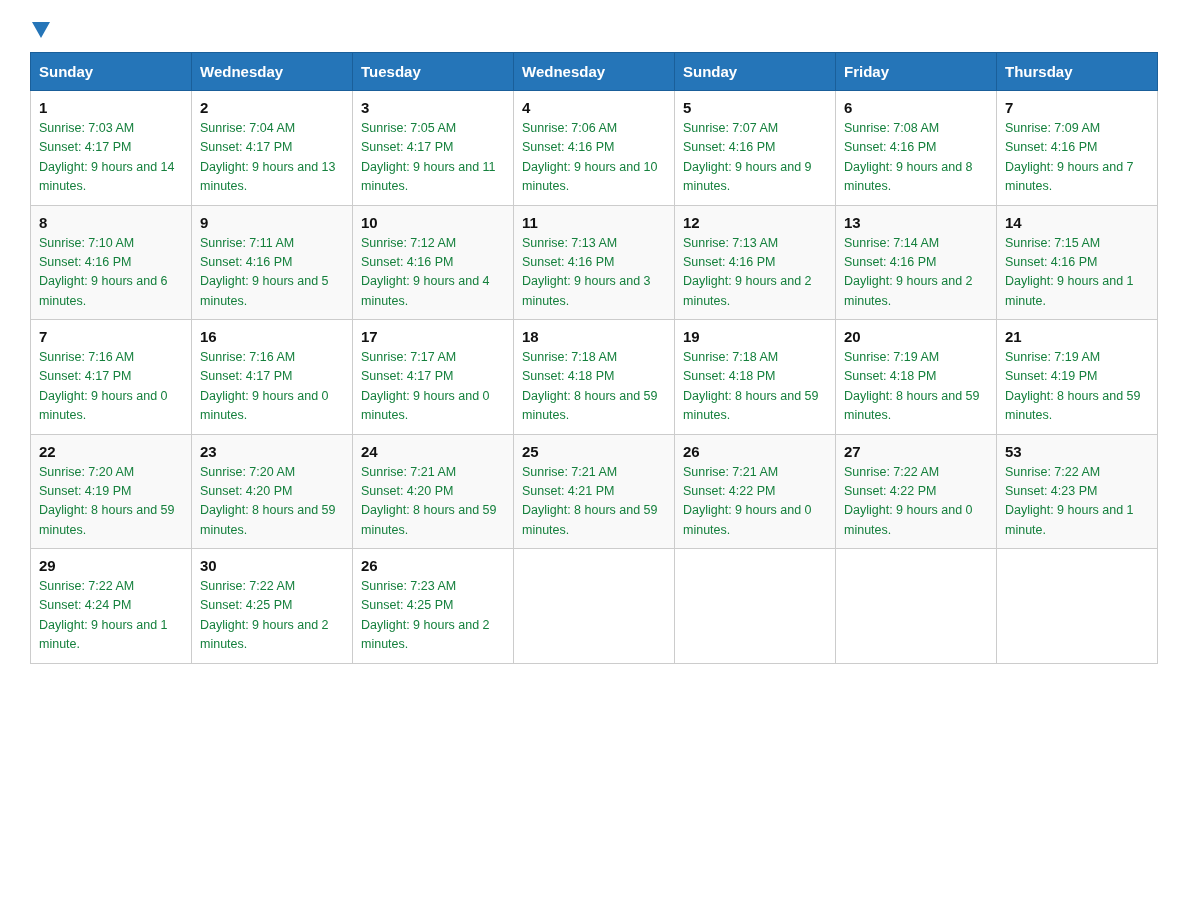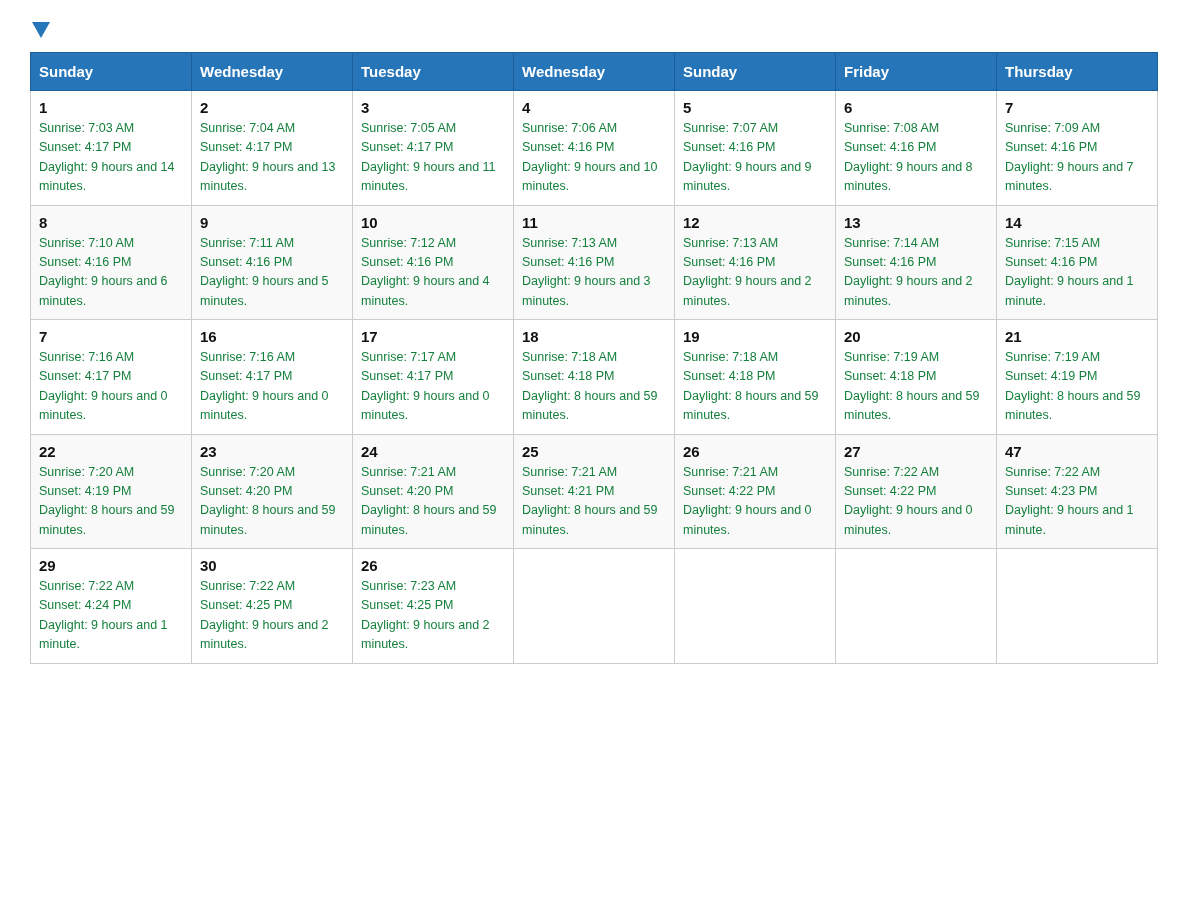--- a/index.html
+++ b/index.html
@@ -236,21 +236,21 @@
       </td>
         <td>
         <div class="day-num">26</div>
         <div class="day-info">Sunrise: 7:21 AM<br>Sunset: 4:22 PM<br>Daylight: 9 hours and 0 minutes.</div>
       </td>
         <td>
         <div class="day-num">27</div>
         <div class="day-info">Sunrise: 7:22 AM<br>Sunset: 4:22 PM<br>Daylight: 9 hours and 0 minutes.</div>
       </td>
         <td>
-        <div class="day-num">47</div>
+        <div class="day-num">53</div>
         <div class="day-info">Sunrise: 7:22 AM<br>Sunset: 4:23 PM<br>Daylight: 9 hours and 1 minute.</div>
       </td>
       </tr>
       <tr>
         <td>
         <div class="day-num">29</div>
         <div class="day-info">Sunrise: 7:22 AM<br>Sunset: 4:24 PM<br>Daylight: 9 hours and 1 minute.</div>
       </td>
         <td>
         <div class="day-num">30</div>

